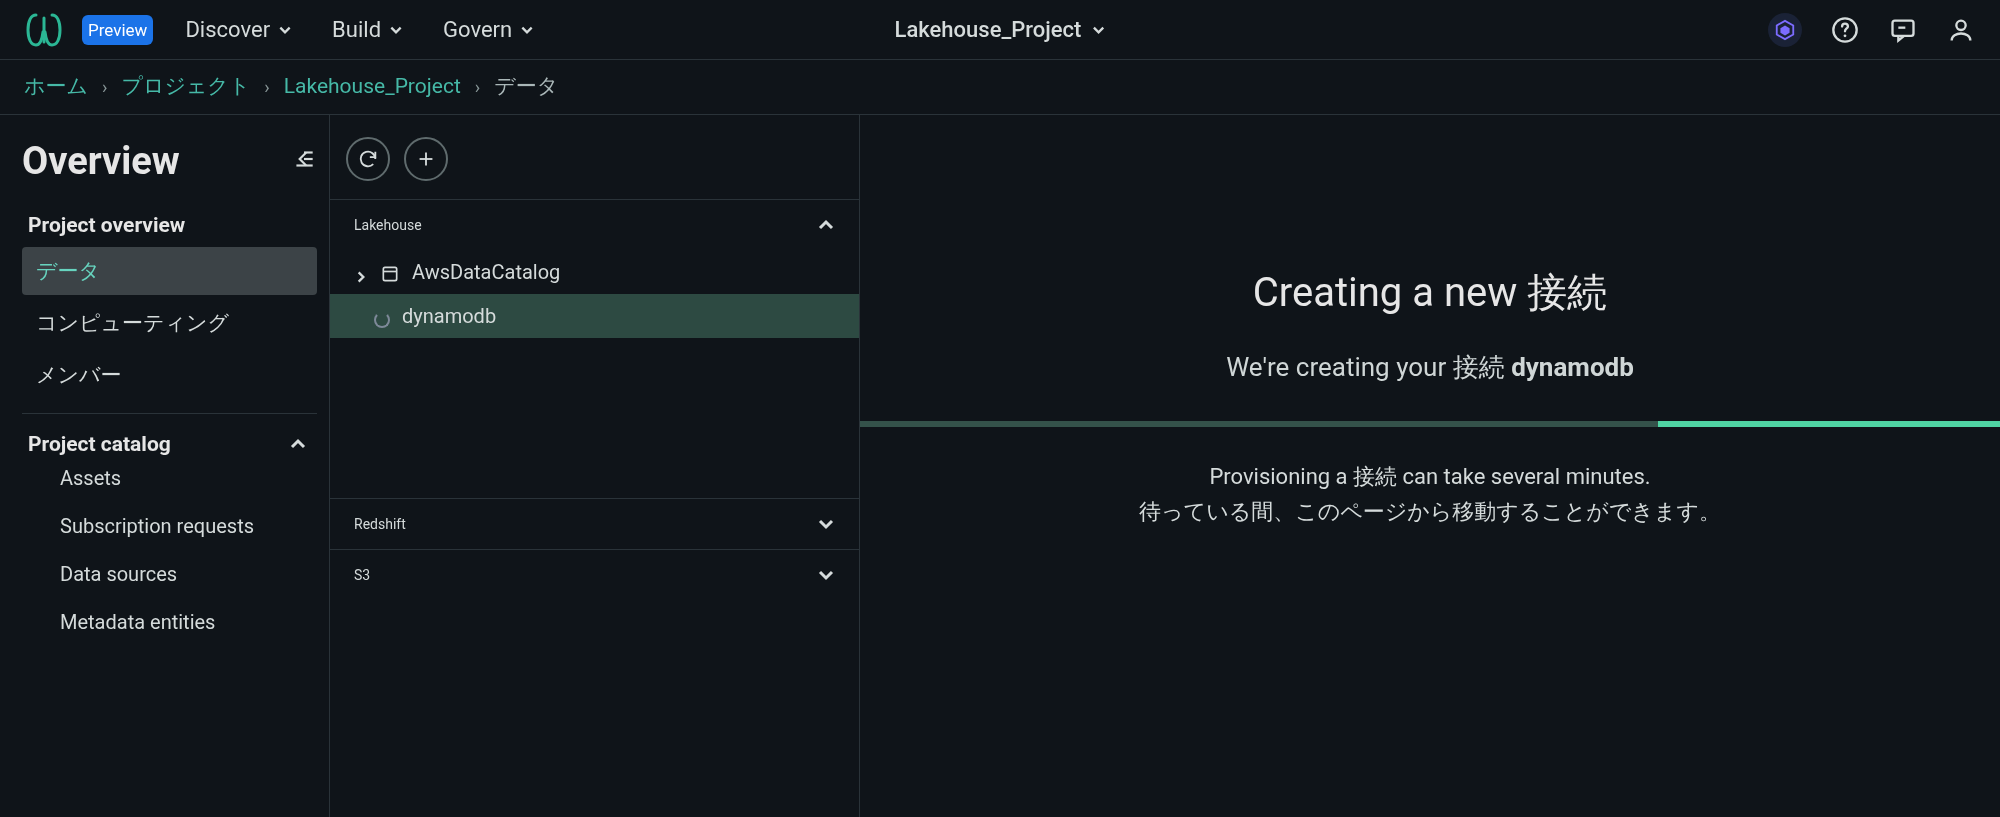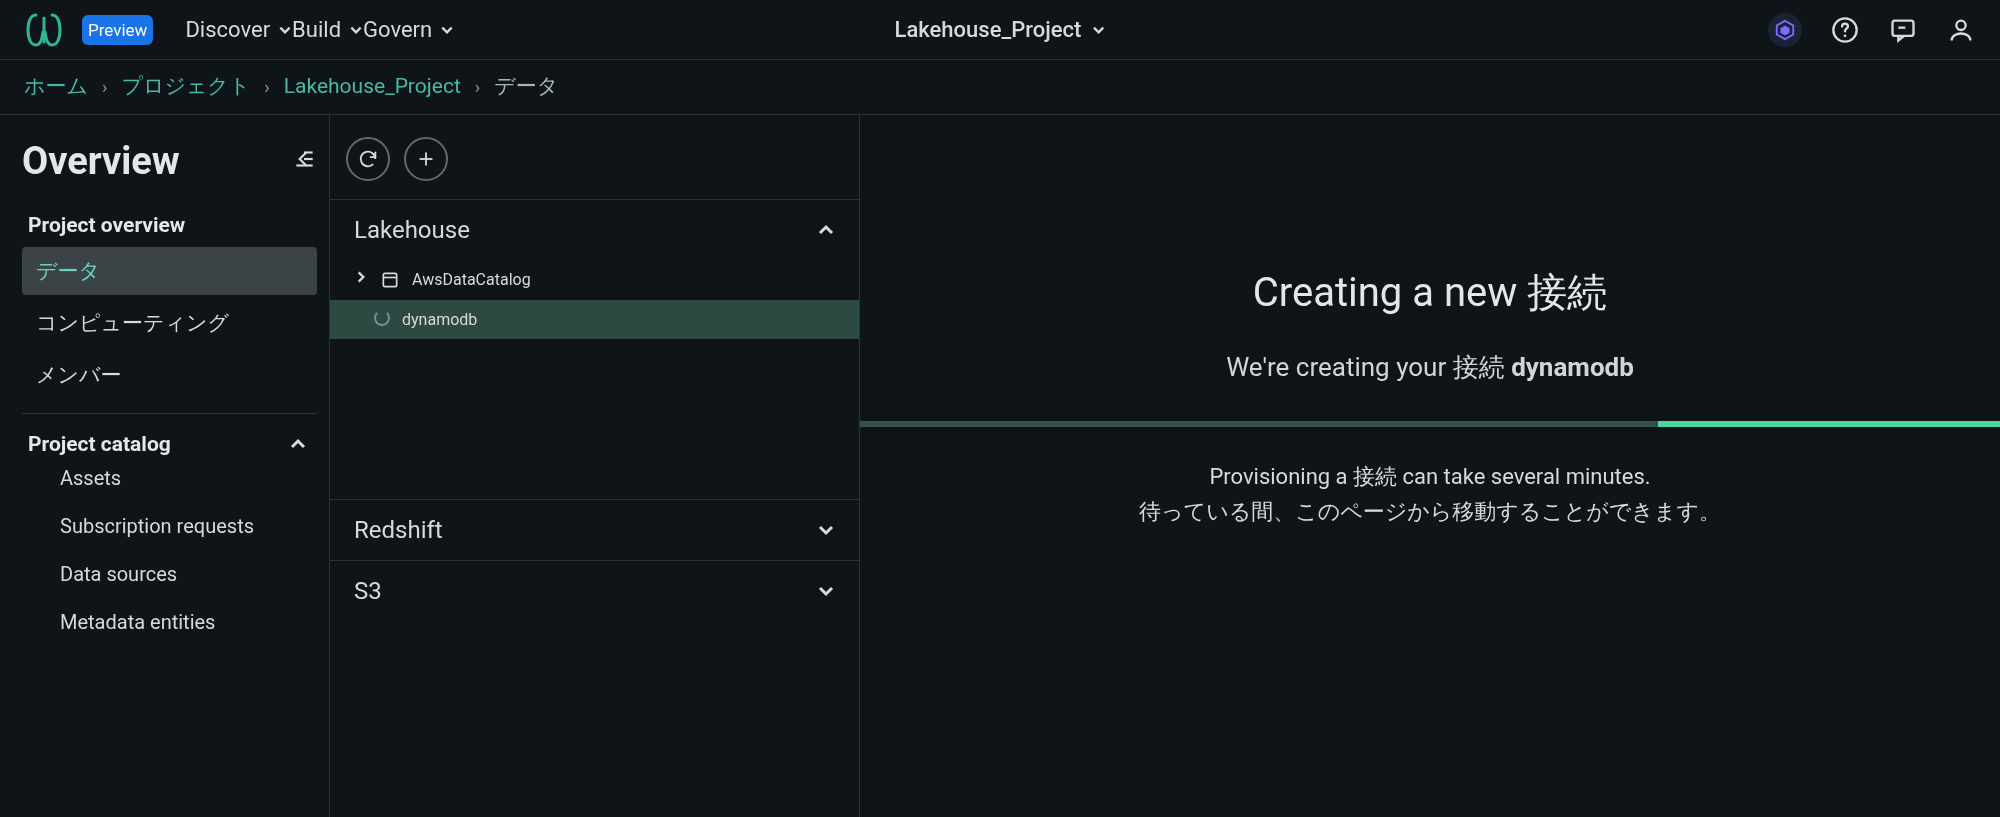--- a/index.html
+++ b/index.html
@@ -23,21 +23,21 @@
     position: relative;
   }
   .logo svg { display: block; }
   .badge-preview {
     background: #1b73e8;
     color: #fff;
     font-size: 17px;
     padding: 5px 6px;
     border-radius: 6px;
   }
-  .nav-items { display: flex; margin-left: 14px; }
+  .nav-items { display: flex; gap: 40px; margin-left: 14px; }
   .nav-item { display: flex; align-items: center; gap: 8px; color: #d5dbdb; cursor: pointer; font-size: 22px;}
   .chev { width: 14px; height: 14px; }
   .center-title {
     position: absolute;
     left: 50%;
     transform: translateX(-50%);
     display: flex; align-items: center; gap: 10px;
     color: #d5dbdb; font-size: 22px; font-weight: 500;
     cursor: pointer;
   }
@@ -122,28 +122,28 @@
   .search-input::placeholder { color:#7d8998; }
   .circ-btn {
     width:44px; height:44px; border:2px solid #5f6b6d; border-radius:50%;
     display:flex; align-items:center; justify-content:center; cursor:pointer;
   }
 
   .tree { flex:1; overflow-y:auto; border-top:1px solid #2a3339;}
   .tree-group-head, .tree-section-head {
     display:flex; align-items:center; justify-content:space-between;
     padding: 16px 24px;
-    font-size: 24px;
+    font-size: 14px;
     cursor:pointer;
   }
   .tree-section-head { border-top:1px solid #2a3339; }
   .tree-row {
-    display:flex; align-items:flex-start; gap: 12px;
+    display:flex; align-items:flex-end; gap: 12px;
     padding: 10px 18px 10px 24px;
-    font-size: 16px;
+    font-size: 20px;
     cursor:pointer;
   }
   .tree-row.selected { background:#2d4a42; }
   .tree-row .spacer { width: 8px;}
   .tree-row-name { color:#d5dbdb; }
   .spinner {
     width:16px; height:16px; border:2px solid #7d8998; border-top-color:transparent;
     border-radius:50%; animation: spin 1s linear infinite;
   }
   @keyframes spin { to { transform: rotate(360deg);} }

